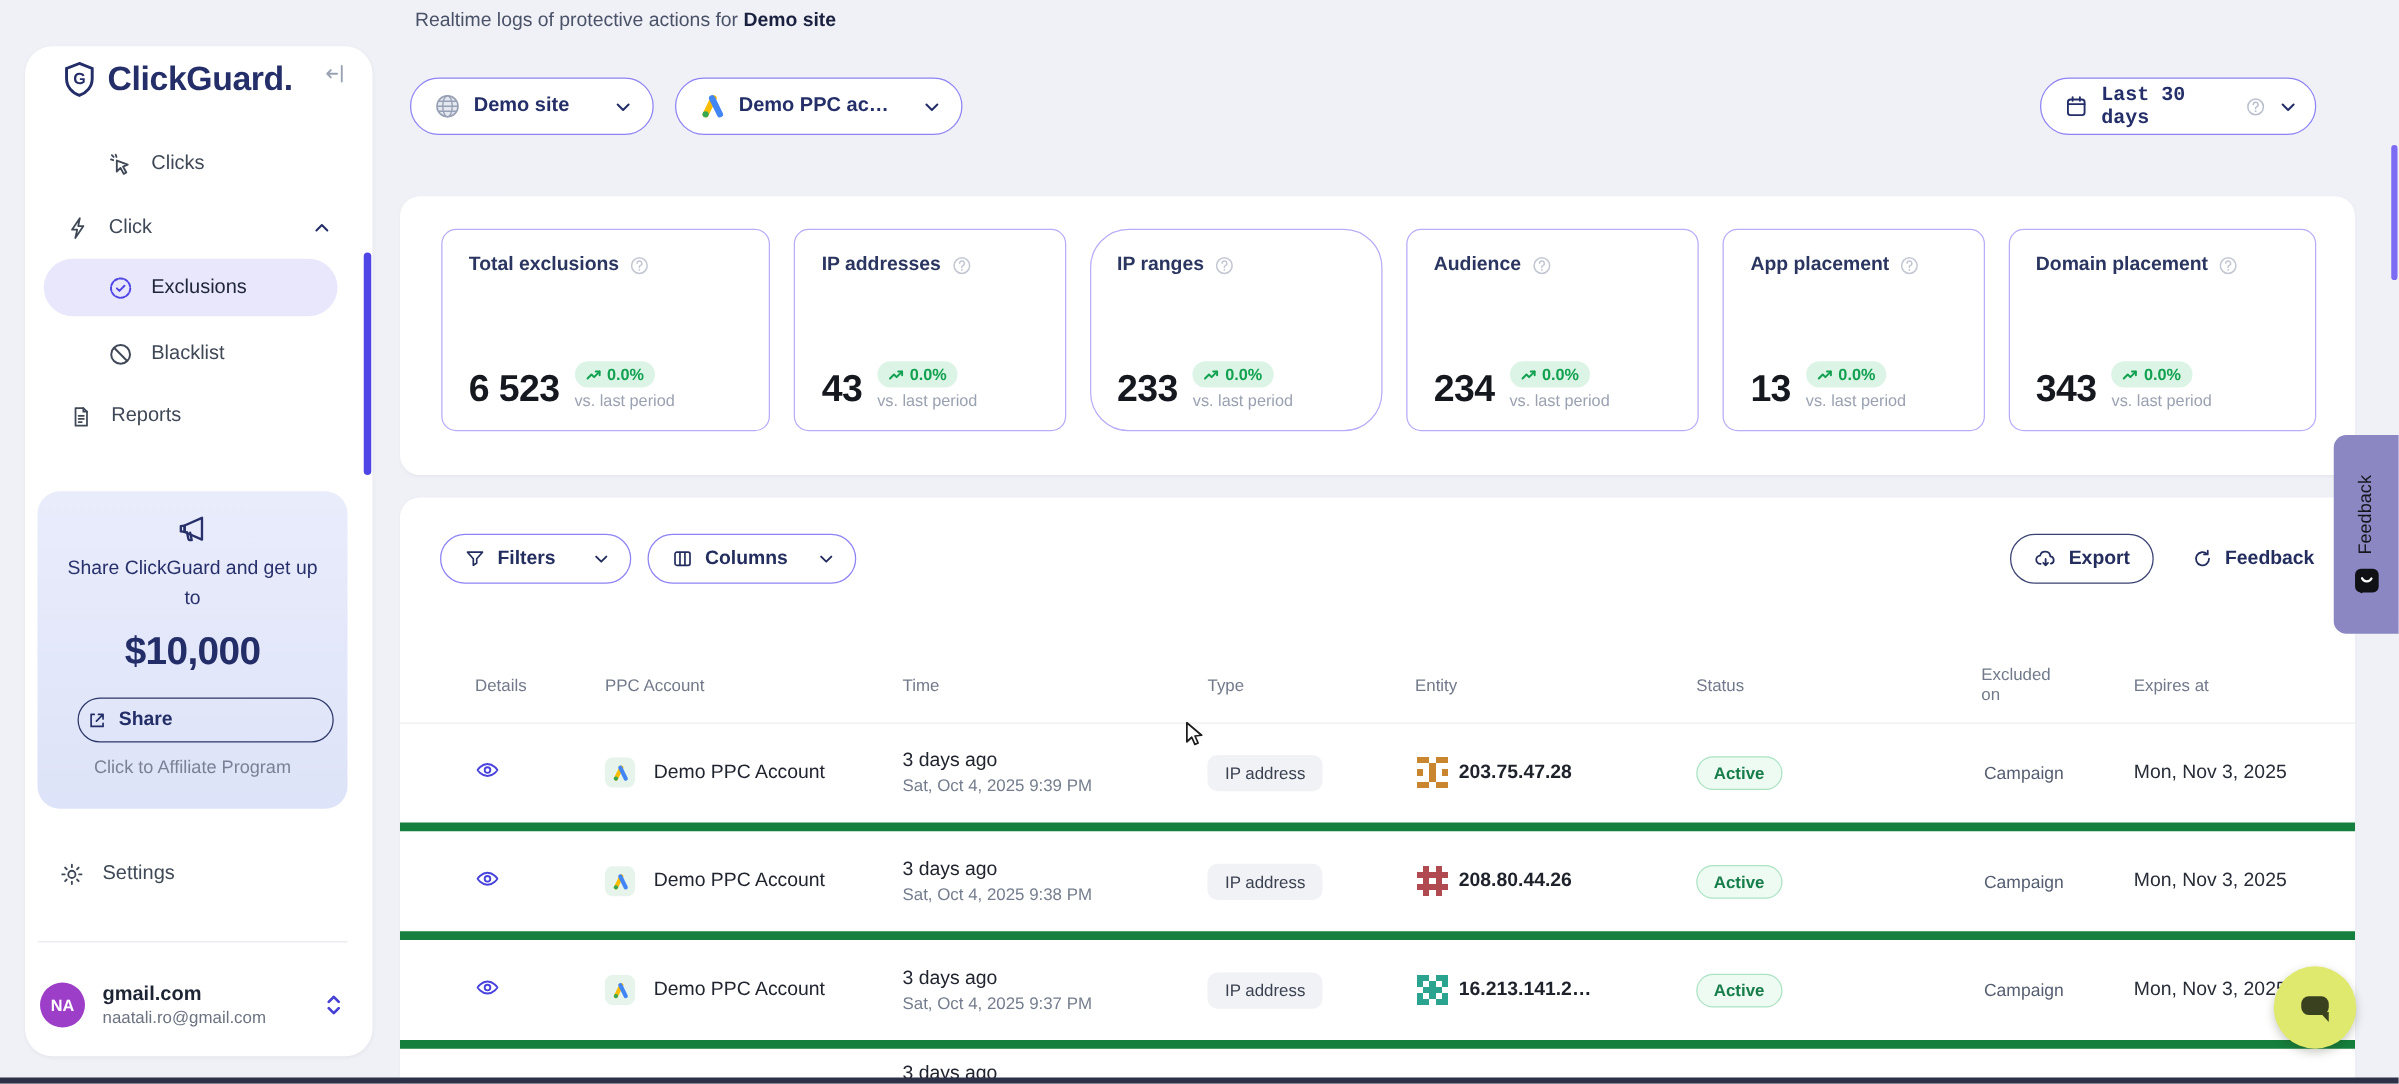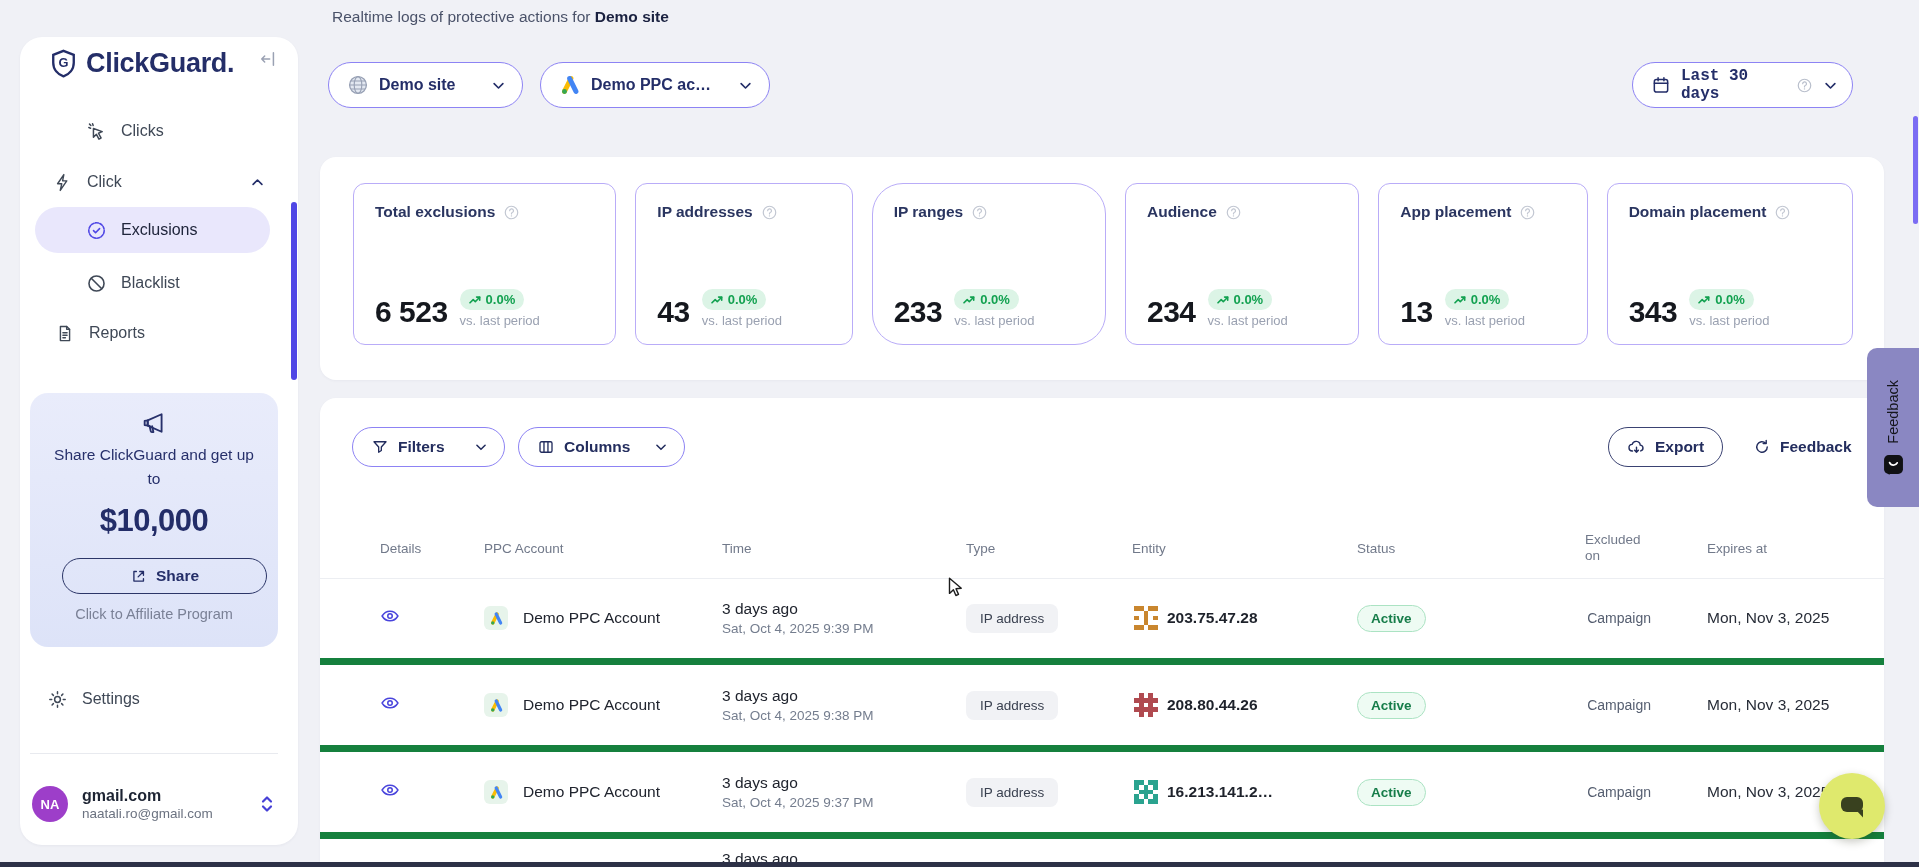--- a/index.html
+++ b/index.html
@@ -22,21 +22,21 @@
   .nav-black{left:66px;top:230px;height:32px;}
   .nav-reports{left:35px;top:280px;height:32px;}
   .nav-settings{left:27px;top:646px;height:32px;}
   .scroll-ind{position:absolute;left:271px;top:165px;width:6px;height:178px;background:#4f46e5;border-radius:3px;}
   .share-card{position:absolute;left:10px;top:356px;width:248px;height:254px;border-radius:18px;
     background:linear-gradient(180deg,#e9ecfb,#dde3f8);text-align:center;color:#27306b;}
   .share-card .mega{margin:16px auto 6px;width:28px;}
   .share-headline{font-size:15.5px;font-weight:500;line-height:24px;width:200px;margin:0 auto;}
   .share-amount{font-size:31px;font-weight:700;color:#232d68;margin-top:12px;letter-spacing:-.5px;}
   .share-btn{position:absolute;left:32px;top:165px;width:205px;height:36px;border:1.5px solid #2c3668;border-radius:19px;
-    background:transparent;display:flex;align-items:center;justify-content:center;gap:9px;
+    background:transparent;display:flex;align-items:center;gap:9px;
     font-size:15.5px;font-weight:600;color:#242e68;cursor:pointer;font-family:inherit;}
   .share-foot{position:absolute;left:0;right:0;top:213px;font-size:14.5px;color:#7a8196;cursor:pointer;}
   .side-divider{position:absolute;left:10px;top:716px;width:248px;height:1px;background:#e8eaef;}
   .user-row{position:absolute;left:12px;top:746px;width:254px;height:42px;display:flex;align-items:center;cursor:pointer;}
   .avatar{width:36px;height:36px;border-radius:50%;background:#9d3ec9;color:#fff;font-size:13px;font-weight:700;
     display:flex;align-items:center;justify-content:center;flex:0 0 36px;}
   .user-texts{margin-left:14px;line-height:1.25;}
   .user-name{font-size:16px;font-weight:700;color:#1d2433;}
   .user-email{font-size:13.5px;color:#6b7280;}
   .user-updown{margin-left:auto;margin-right:12px;}

